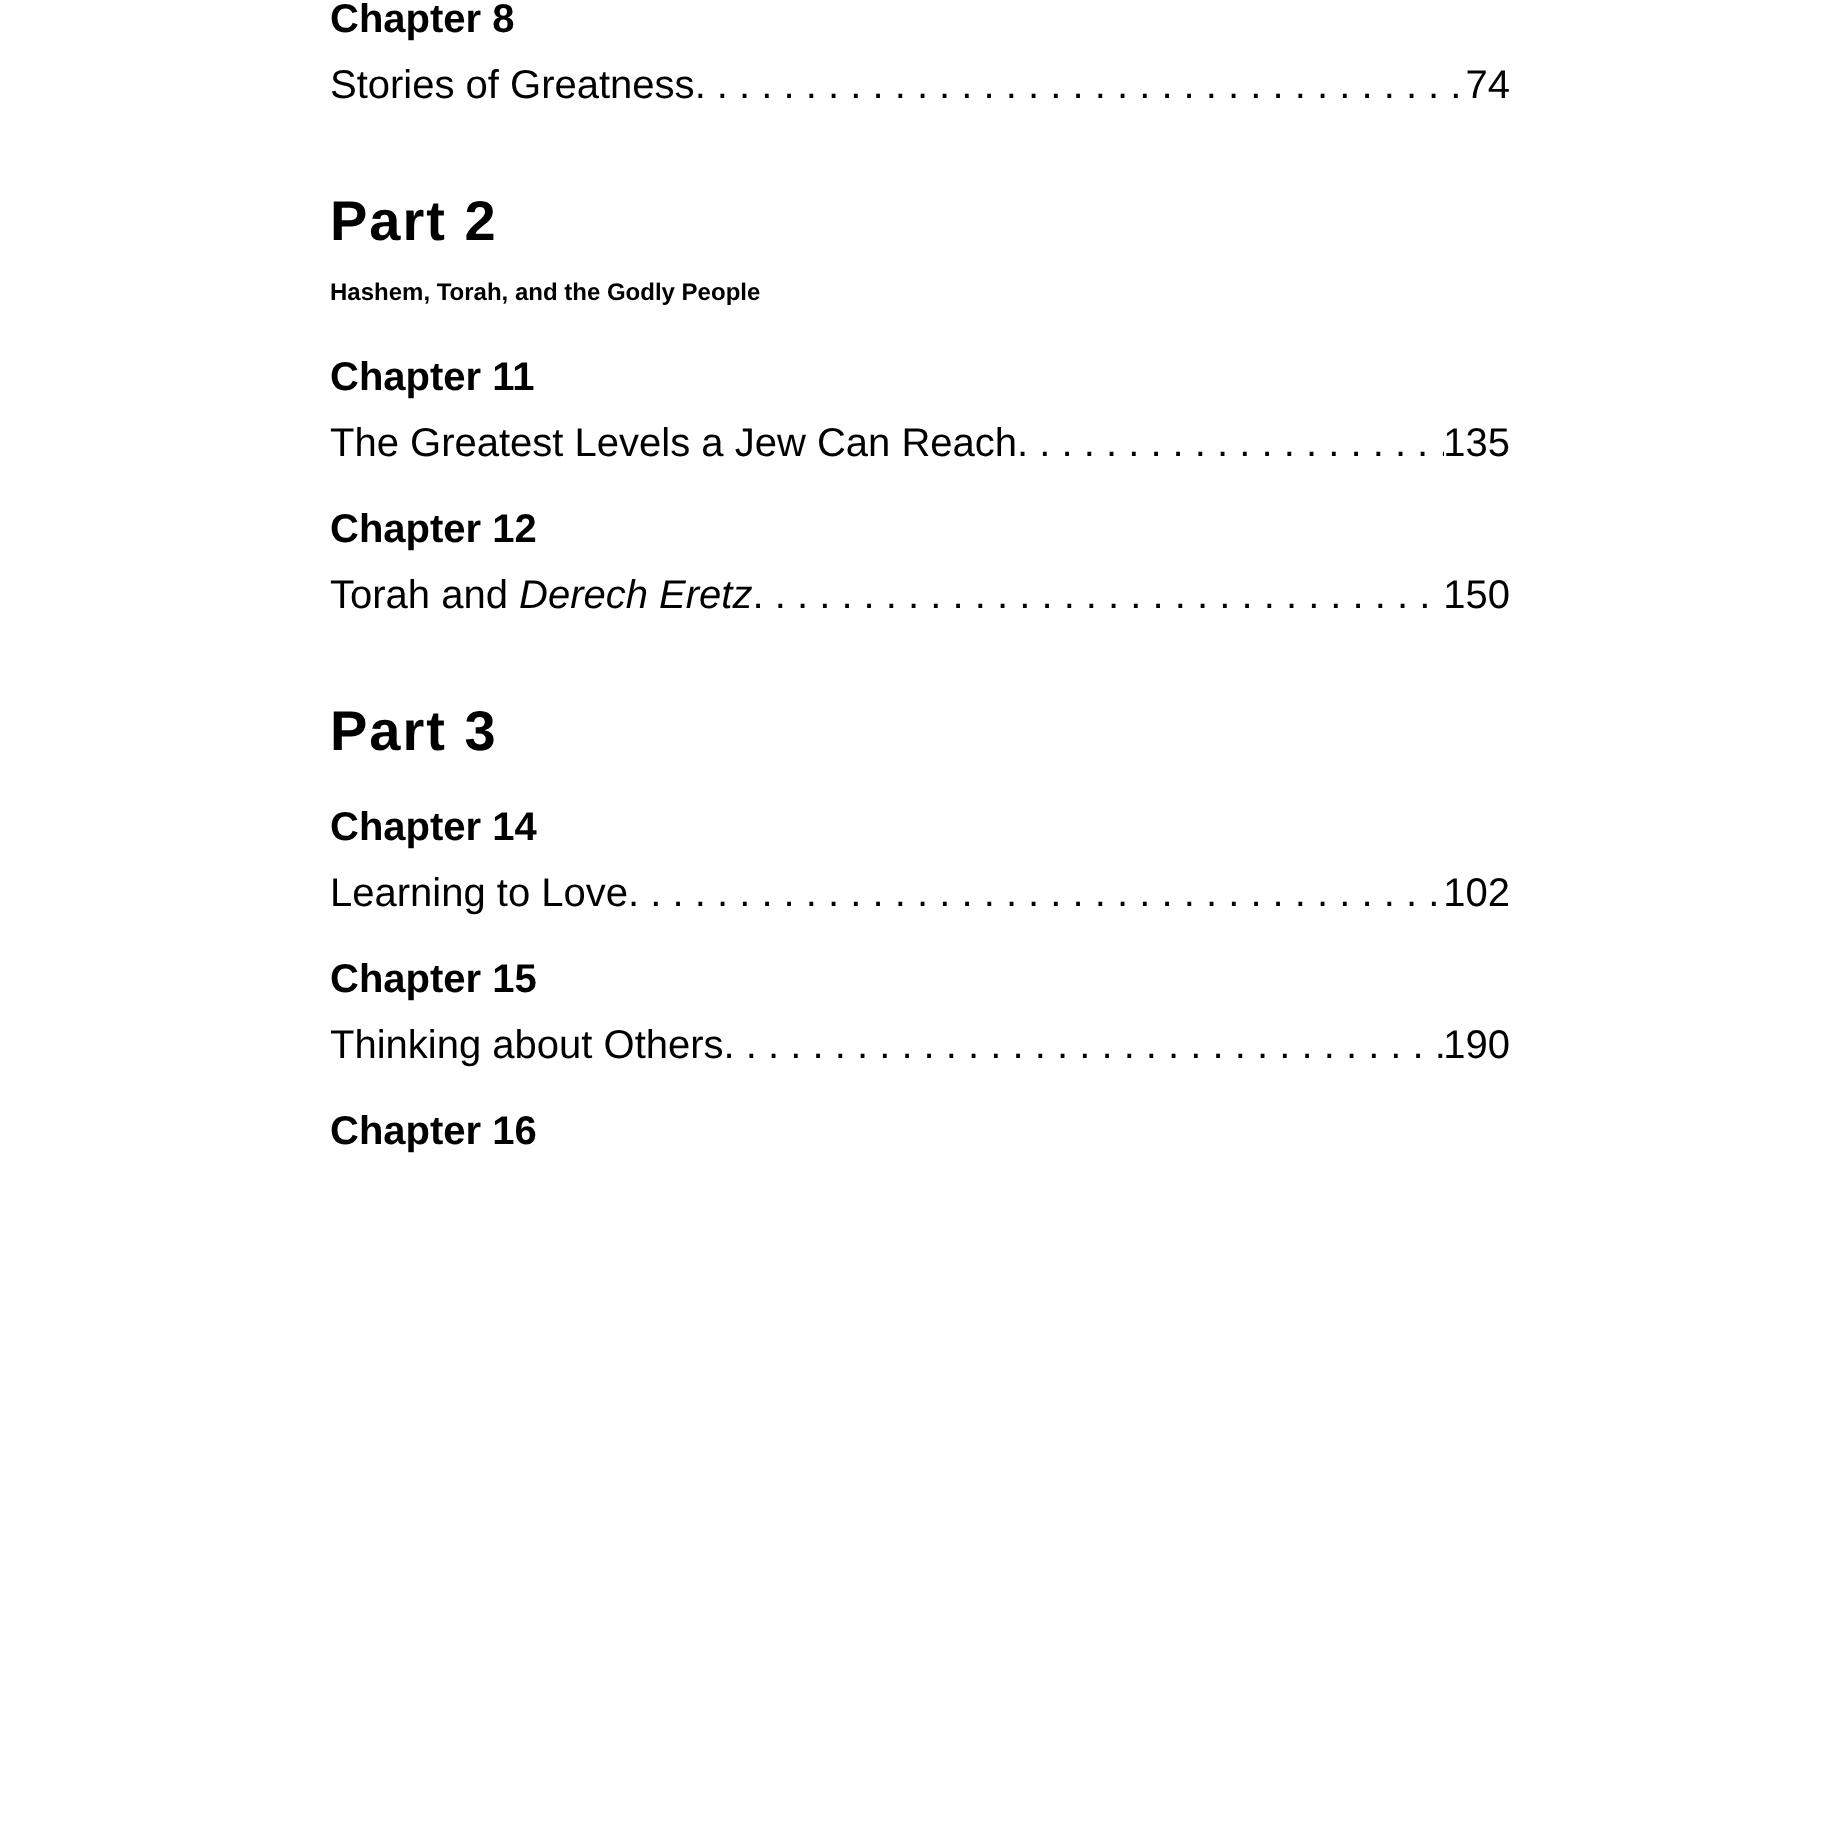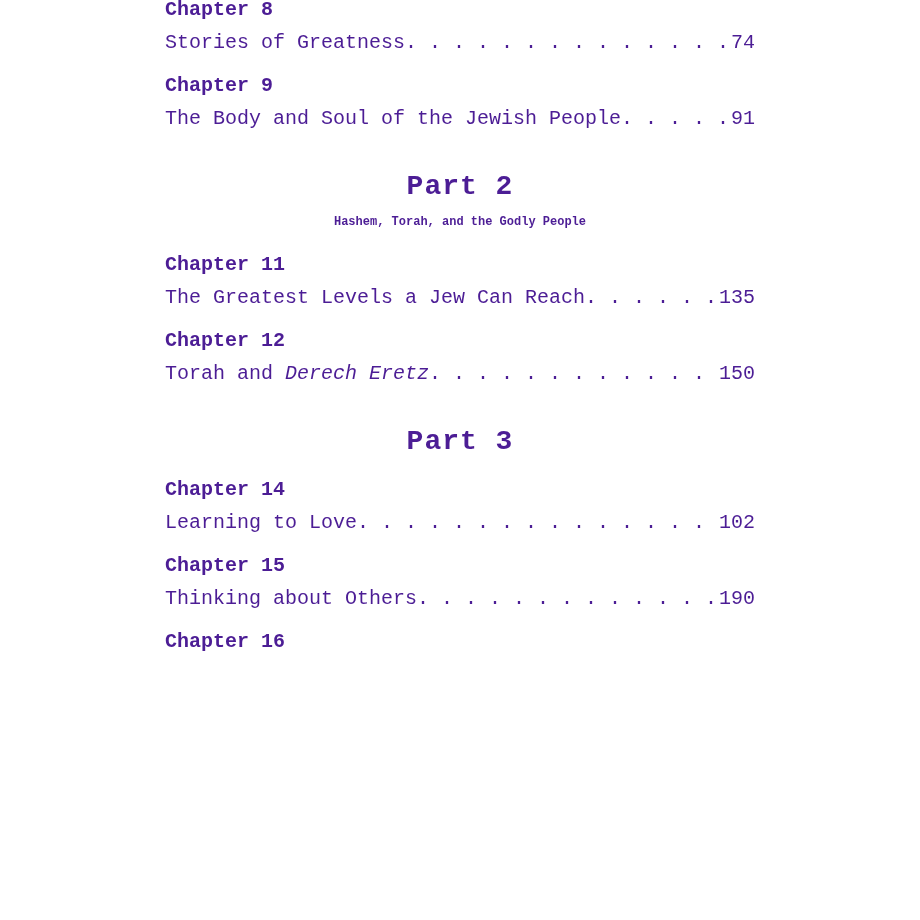--- a/index.html
+++ b/index.html
@@ -6,22 +6,22 @@
     margin: 0;
     padding: 0;
     background: #ffffff;
   }
   .page {
     position: relative;
     width: 920px;
     height: 920px;
     background: #ffffff;
     overflow: hidden;
-    font-family: Liberation Mono, monospace;
-    color: #4c1d95;
+    font-family: Liberation Sans, sans-serif;
+    color: #000000;
   }
   .toc {
     position: absolute;
     left: 165px;
     top: 0;
     width: 590px;
   }
   .chapter-block {
     margin: 0 0 23px 0;
   }
@@ -51,21 +51,21 @@
   }
   .dot-leader::before {
     content: ". . . . . . . . . . . . . . . . . . . . . . . . . . . . . . . . . . . . . . . . . . . . . . . . . . . . . . . . . . . . . . . . . . . . . . . . . . . . . . . . . . . . . . . . . . . . . . . . . . . .";
   }
   .page-num {
     flex: 0 0 auto;
     white-space: nowrap;
   }
   .part-block {
     margin: 43px 0 23px 0;
-    text-align: center;
+    text-align: left;
   }
   .part-title {
     font-size: 28px;
     line-height: 30px;
     font-weight: bold;
     letter-spacing: 1px;
     margin: 0 0 10px 0;
   }
   .part-subtitle {
     font-size: 12px;
@@ -83,28 +83,20 @@
 
     <div class="chapter-block">
       <div class="chapter-heading">Chapter 8</div>
       <div class="title-row">
         <span class="title-text"><span>Stories of Greatness</span><span class="it"></span><span></span></span>
         <span class="dot-leader"></span>
         <span class="page-num">74</span>
       </div>
     </div>
 
-    <div class="chapter-block">
-      <div class="chapter-heading">Chapter 9</div>
-      <div class="title-row">
-        <span class="title-text"><span>The Body and Soul of the Jewish People</span><span class="it"></span><span></span></span>
-        <span class="dot-leader"></span>
-        <span class="page-num">91</span>
-      </div>
-    </div>
 
     <div class="part-block">
       <div class="part-title">Part 2</div>
       <div class="part-subtitle"><span>Hashem, Torah, and the Godly People</span><span class="it"></span></div>
     </div>
 
 
     <div class="chapter-block">
       <div class="chapter-heading">Chapter 11</div>
       <div class="title-row">

